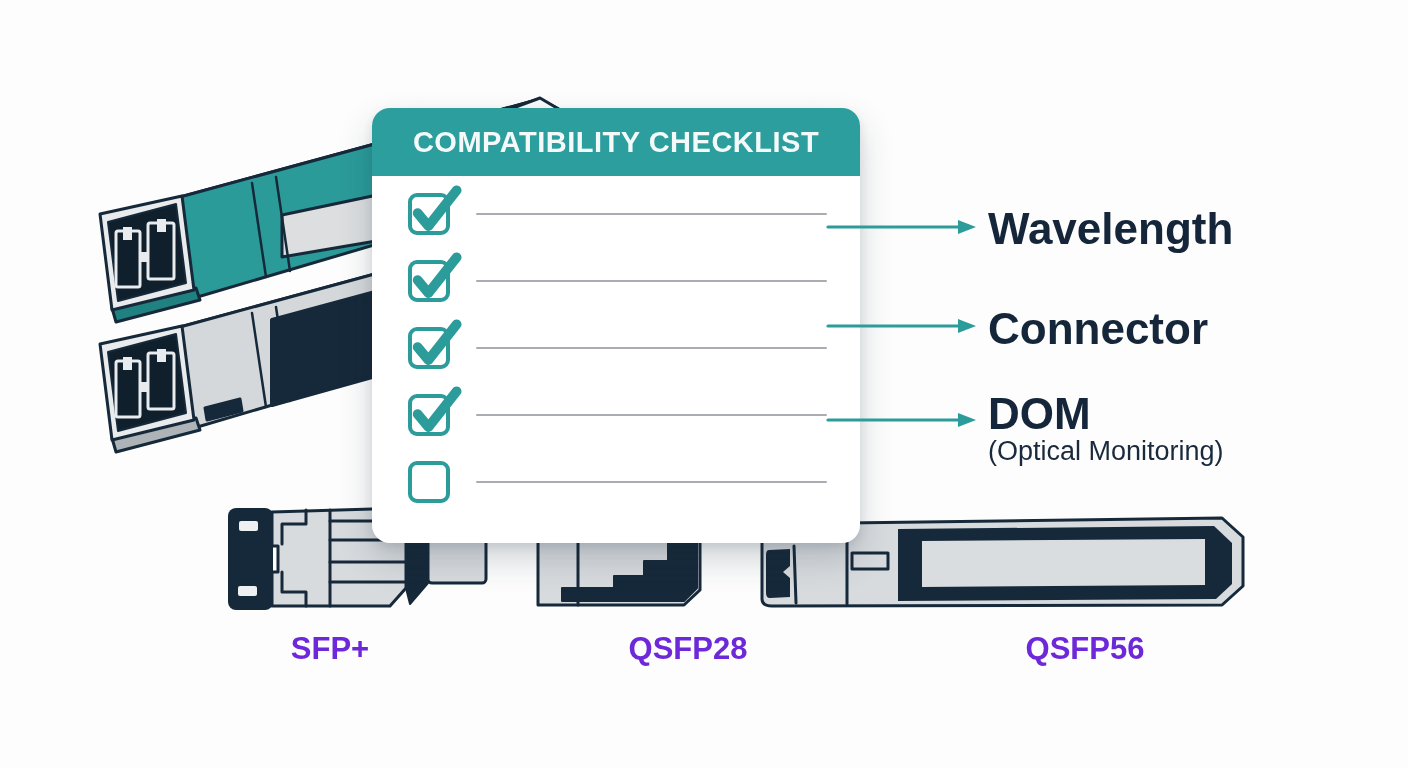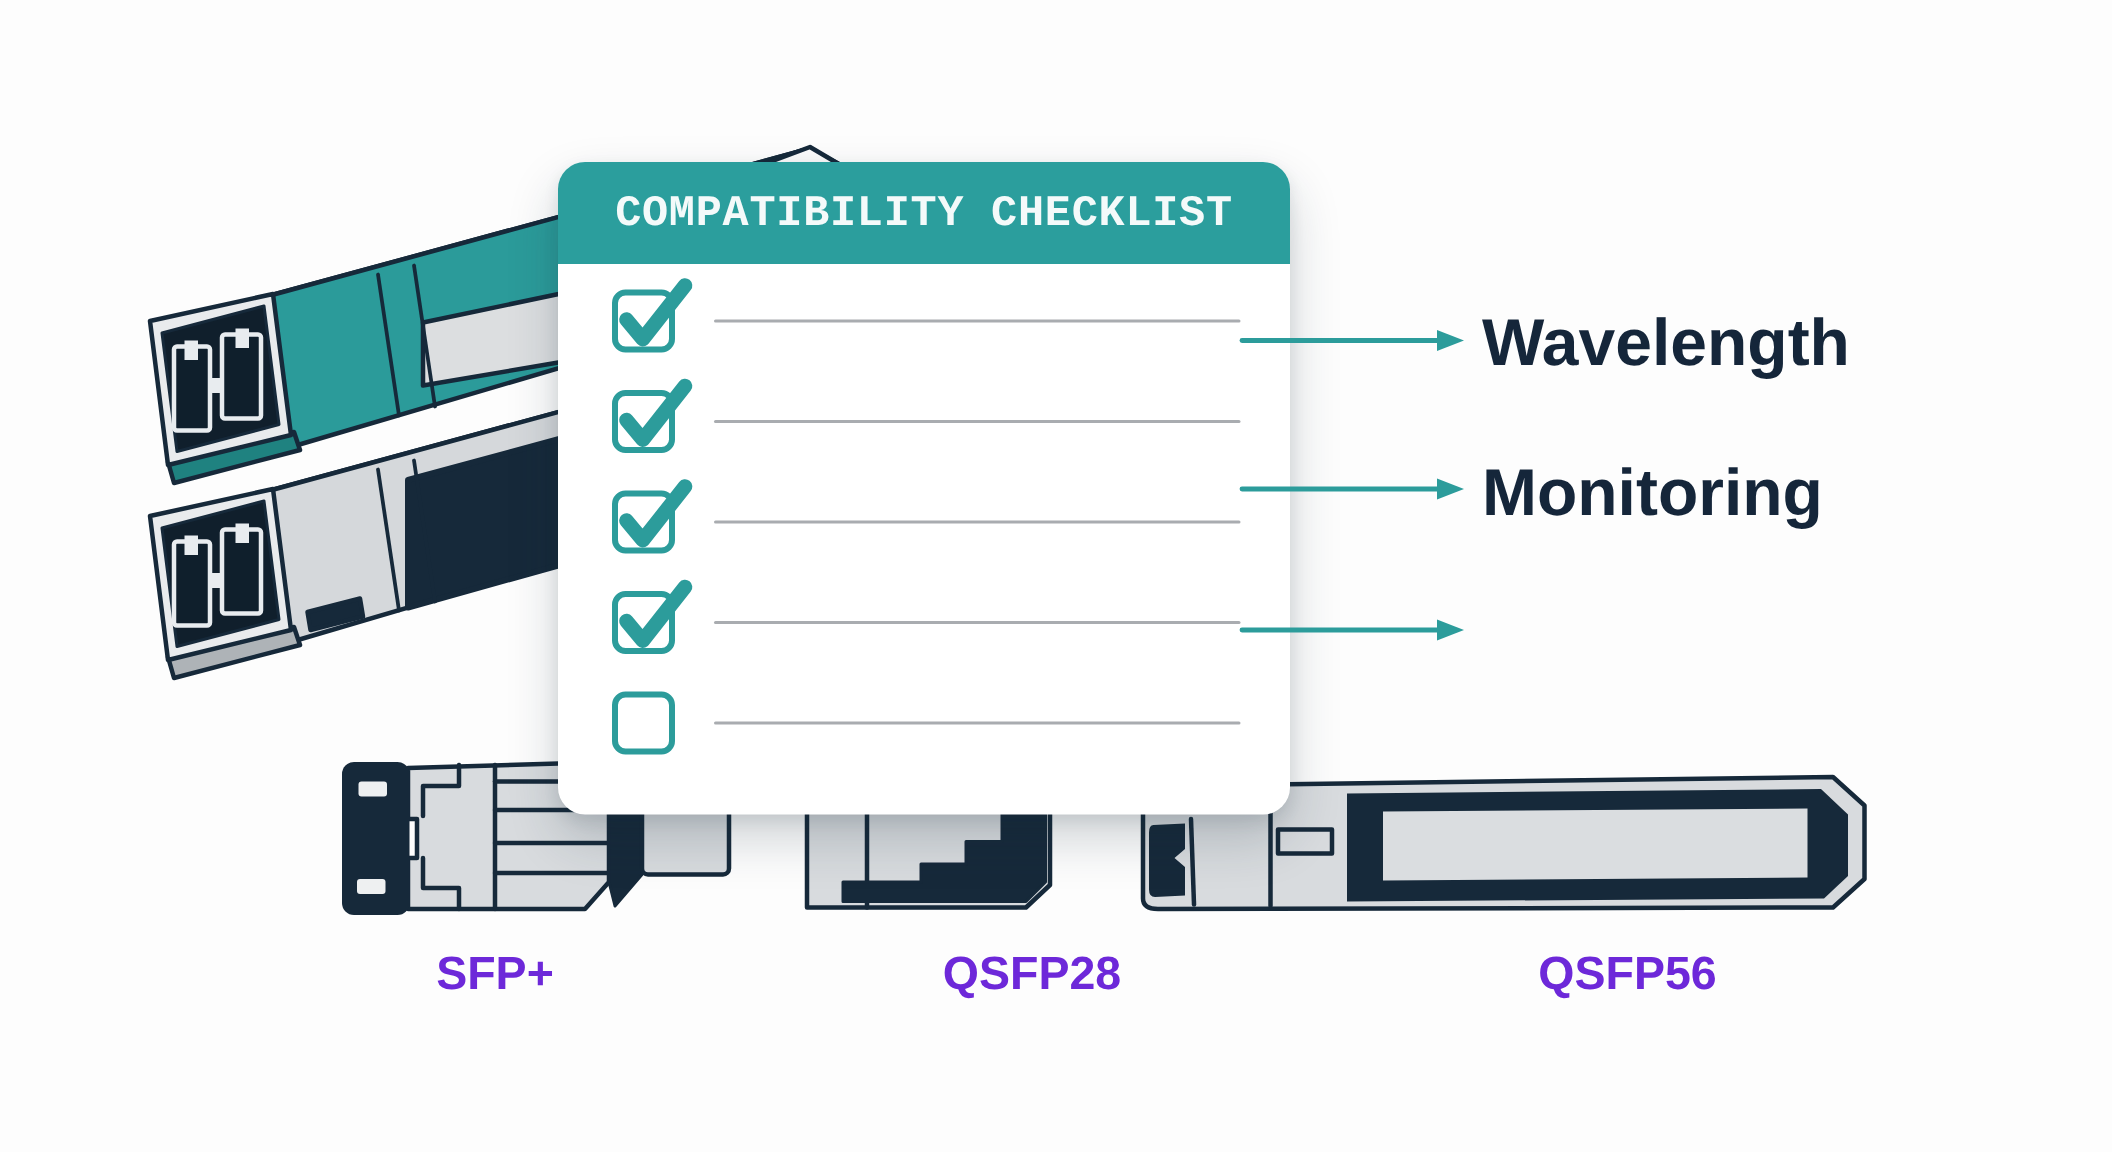--- a/index.html
+++ b/index.html
@@ -13,21 +13,21 @@
   .card{
     position:absolute;left:372px;top:108px;width:488px;height:435px;
     background:#ffffff;border-radius:18px;z-index:2;
     box-shadow:0 16px 34px rgba(25,45,60,.20),0 4px 10px rgba(25,45,60,.10);
   }
   .card-header{
     height:68px;border-radius:18px 18px 0 0;background:#2b9e9d;
     display:flex;align-items:center;justify-content:center;
   }
   .card-title{
-    color:#f4fafa;font-weight:bold;font-size:29px;letter-spacing:.5px;white-space:nowrap;font-family:Liberation Mono, monospace;
+    color:#f4fafa;font-weight:bold;font-size:29px;letter-spacing:.5px;white-space:nowrap;
   }
   .card-body{padding:4px 33px 0 36px;}
   .row{height:67px;display:flex;align-items:center;}
   .checkbox{
     position:relative;width:42px;height:42px;flex:0 0 42px;box-sizing:border-box;
     border:4px solid #2c9c9b;border-radius:9px;background:#ffffff;
   }
   .checkbox .check{display:none;position:absolute;left:-3px;top:-11px;width:52px;height:52px;color:#2c9c9b;overflow:visible;}
   .checkbox.checked .check{display:block;}
   .rule{flex:1;height:2px;background:#a9acb0;margin-left:26px;border-radius:1px;}
@@ -214,20 +214,24 @@
       <polygon points="958,319 976,326 958,333" stroke="none"></polygon>
       <line x1="828" y1="420" x2="960" y2="420"></line>
       <polygon points="958,413 976,420 958,427" stroke="none"></polygon>
     </g>
   </svg>
 
   <div class="ann" id="ann-0">
     <div class="main">Wavelength</div>
   </div>
   <div class="ann" id="ann-1">
-    <div class="main">Monitoring</div>
+    <div class="main">Connector</div>
+  </div>
+  <div class="ann" id="ann-2">
+    <div class="main">DOM</div>
+    <div class="sub">(Optical Monitoring)</div>
   </div>
 
   <div class="mod-label" id="mod-0">SFP+</div>
   <div class="mod-label" id="mod-1">QSFP28</div>
   <div class="mod-label" id="mod-2">QSFP56</div>
 
 </div>
 
 </body></html>

